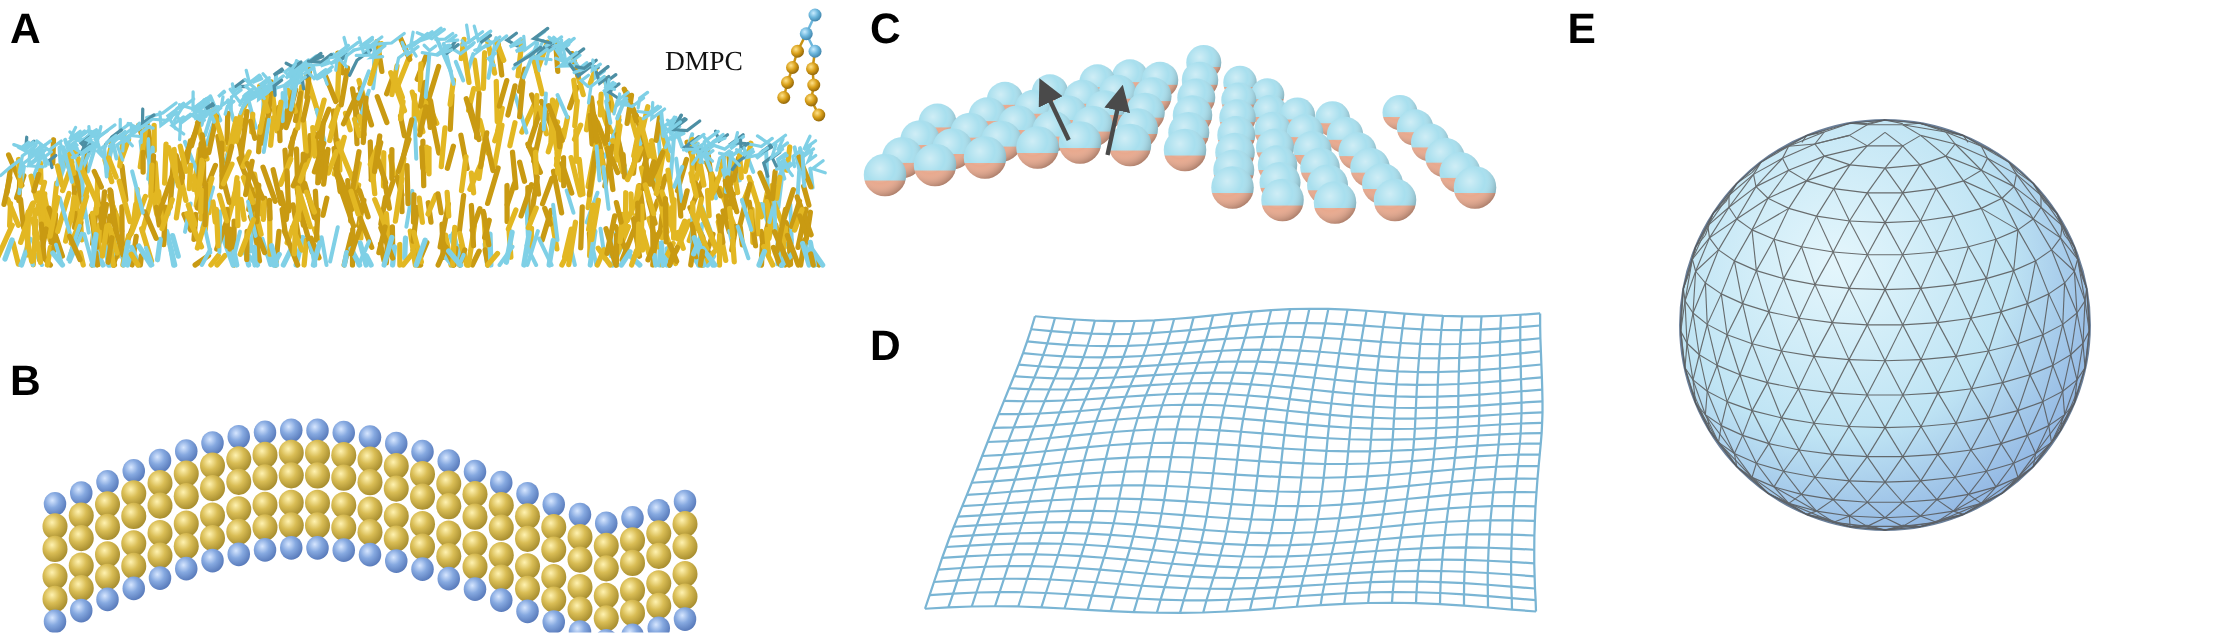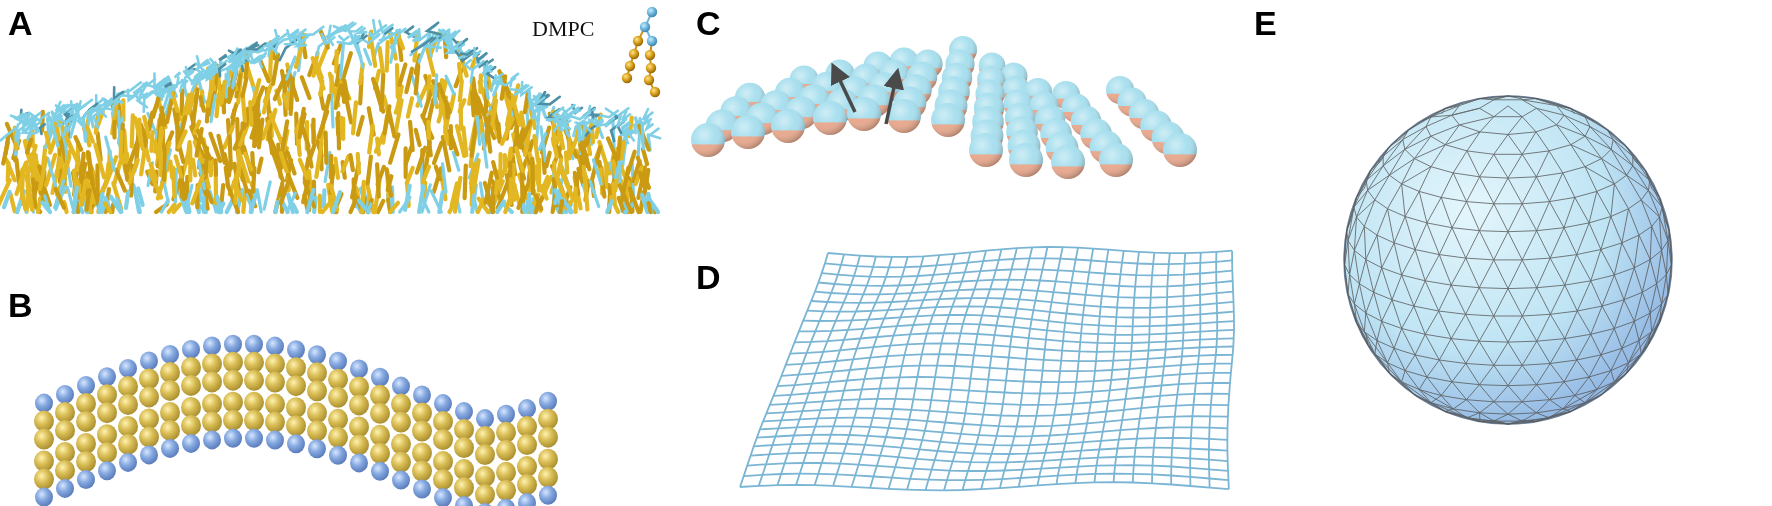--- a/index.html
+++ b/index.html
@@ -2,21 +2,21 @@
 <html><head>
 <meta charset="utf-8">
 <style>
   html, body { margin: 0; padding: 0; background: #ffffff; }
   body { width: 1772px; height: 506px; position: relative; overflow: hidden;
          font-family: "Liberation Sans", sans-serif; }
   .panel { position: absolute; }
   .panel-label { position: absolute; font-family: "Liberation Sans", sans-serif;
                  font-weight: bold; font-size: 34px; color: #000; line-height: 1; }
   .dmpc-label { position: absolute; font-family: "Liberation Serif", serif;
-                font-size: 22px; color: #111; line-height: 1; }
+                font-size: 22px; color: #111; line-height: 1; margin-top: 20px; }
   svg { position: absolute; left: 0; top: 0; overflow: visible; }
 </style>
 </head>
 <body>
 
 <div class="panel" style="left:0;top:0;width:660px;height:220px;">
   <div class="panel-label" style="left:8px;top:6px;">A</div>
   <svg id="svgA" width="660" height="220">
       <g stroke-linecap="round" fill="none">
         <line x1="427.6" y1="83.3" x2="417.5" y2="105.7" stroke="#e2b722" stroke-width="4.2"></line>

